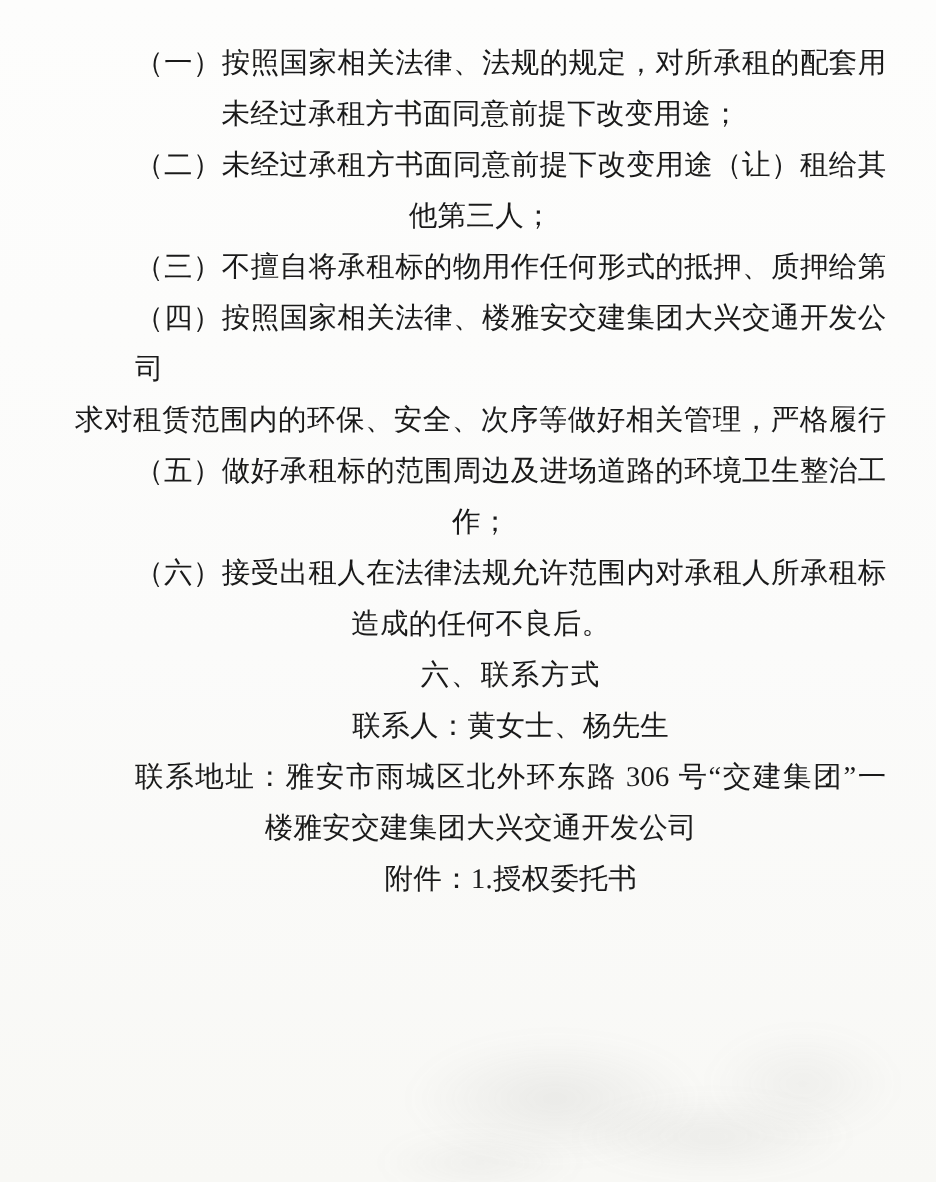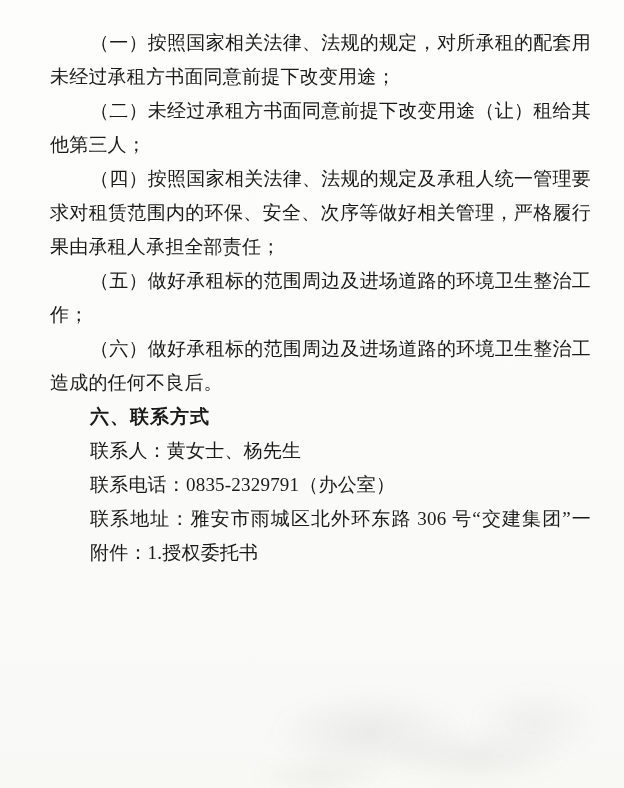--- a/index.html
+++ b/index.html
@@ -19,33 +19,33 @@
   .text-block {
     position: absolute;
     left: 50px;
     top: 26px;
     width: 541px;
     font-size: 19px;
     line-height: 34px;
     letter-spacing: 0.2px;
   }
   .line {
-    text-align: left;
+    text-align: center;
     min-height: 34px;
   }
   .line.fill {
     text-align: justify;
     text-align-last: justify;
     text-justify: inter-character;
   }
   .line.indent {
     padding-left: 40px;
   }
   .line.bold {
-    font-weight: bold;
+    font-weight: normal;
     font-family: "Liberation Sans", "DejaVu Sans", sans-serif;
     letter-spacing: 1px;
   }
   
   .smudge {
     position: absolute;
     border-radius: 50%;
     filter: blur(7px);
     pointer-events: none;
   }
@@ -60,30 +60,30 @@
 </style>
 </head>
 <body>
 
 <div class="page" style="color: rgb(26, 26, 26);">
   <div class="text-block">
       <div class="line fill indent">（一）按照国家相关法律、法规的规定，对所承租的配套用</div>
       <div class="line">未经过承租方书面同意前提下改变用途；</div>
       <div class="line fill indent">（二）未经过承租方书面同意前提下改变用途（让）租给其</div>
       <div class="line">他第三人；</div>
-      <div class="line fill indent">（四）按照国家相关法律、法规的规定及承租人统一管理要</div>
+      <div class="line fill indent">（三）不擅自将承租标的物用作任何形式的抵押、质押给第</div>
+      <div class="line fill indent">（四）按照国家相关法律、楼雅安交建集团大兴交通开发公司</div>
       <div class="line fill">求对租赁范围内的环保、安全、次序等做好相关管理，严格履行</div>
-      <div class="line">果由承租人承担全部责任；</div>
       <div class="line fill indent">（五）做好承租标的范围周边及进场道路的环境卫生整治工</div>
       <div class="line">作；</div>
-      <div class="line fill indent">（六）做好承租标的范围周边及进场道路的环境卫生整治工</div>
+      <div class="line fill indent">（六）接受出租人在法律法规允许范围内对承租人所承租标</div>
       <div class="line">造成的任何不良后。</div>
       <div class="line indent bold">六、联系方式</div>
       <div class="line indent">联系人：黄女士、杨先生</div>
-      <div class="line indent">联系电话：0835-2329791（办公室）</div>
       <div class="line fill indent">联系地址：雅安市雨城区北外环东路 306 号“交建集团”一</div>
+      <div class="line">楼雅安交建集团大兴交通开发公司</div>
       <div class="line indent">附件：1.授权委托书</div>
     </div>
   <div class="smudge s1"></div>
   <div class="smudge s2"></div>
   <div class="smudge s3"></div>
   <div class="smudge s4"></div>
 </div>
 
 </body></html>

